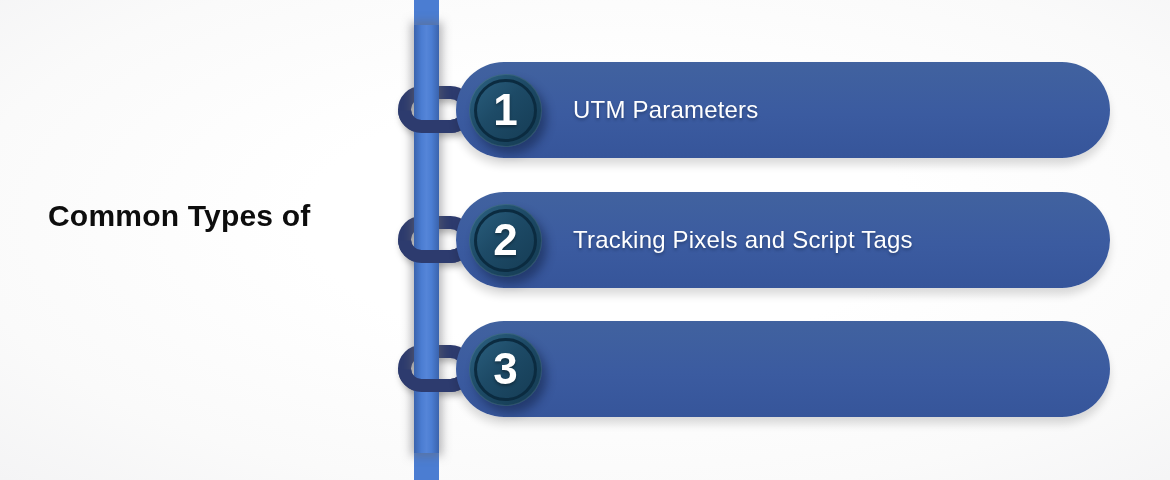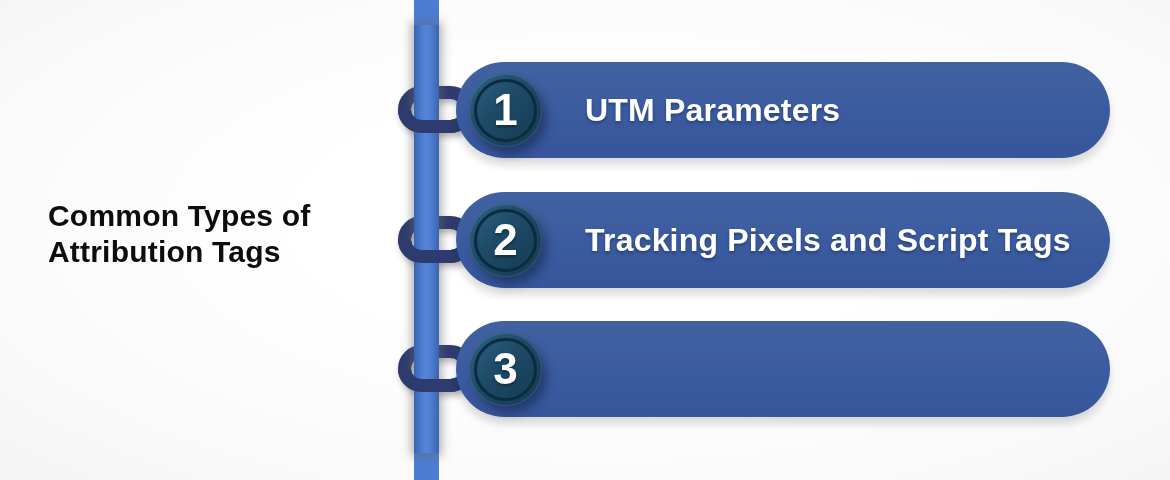--- a/index.html
+++ b/index.html
@@ -6,21 +6,21 @@
   .canvas {
     position:relative; width:1170px; height:480px; overflow:hidden;
     background: radial-gradient(ellipse at 52% 46%, #ffffff 35%, #fafafa 75%, #f4f4f5 100%);
     font-family:"Liberation Sans", sans-serif;
   }
 
   
   .title {
     position:absolute; left:48px; top:198px;
     font-size:30px; font-weight:bold; line-height:36px;
-    color:var(--title-black,#0d0d0d); letter-spacing:.2px;
+    color:var(--title-black,#0d0d0d); letter-spacing:.2px;text-align:center;
   }
 
   
   .pole {
     position:absolute; left:414px; top:0; width:25px; height:480px;
     background:var(--pole-blue,#4b7dd2); z-index:3;
   }
   .pole-core {
     position:absolute; left:414px; top:25px; width:25px; height:428px; z-index:3;
     background:linear-gradient(90deg,
@@ -53,32 +53,31 @@
   }
   .badge::before {
     content:""; position:absolute; inset:5px; border-radius:50%;
     border:3px solid var(--badge-ring,rgba(8,35,52,.8));
   }
   .badge-number {
     position:relative; color:var(--text-white,#fff); font-size:44px; font-weight:bold;
     text-shadow:0 2px 3px rgba(0,0,0,.35);
   }
   .pill-label {
-    margin-left:43px; color:var(--text-white,#fff); font-size:32px; font-weight:bold;
+    margin-left:31px; color:var(--text-white,#fff); font-size:24px; font-weight:normal;
     letter-spacing:.2px; text-shadow:0 2px 3px rgba(10,20,40,.35); white-space:nowrap;
   }
 </style>
 </head>
 <body>
 
 <div class="canvas">
 
   <div class="title">
     <div>Common Types of</div>
-    <div>Attribution Tags</div>
   </div>
 
   <div class="pole"></div>
   <div class="pole-core"></div>
 
   <div class="link link-base" style="top:86px"></div>
   <div class="link link-base" style="top:216px"></div>
   <div class="link link-base" style="top:345px"></div>
 
   <div class="link link-front" style="top:86px"></div>

